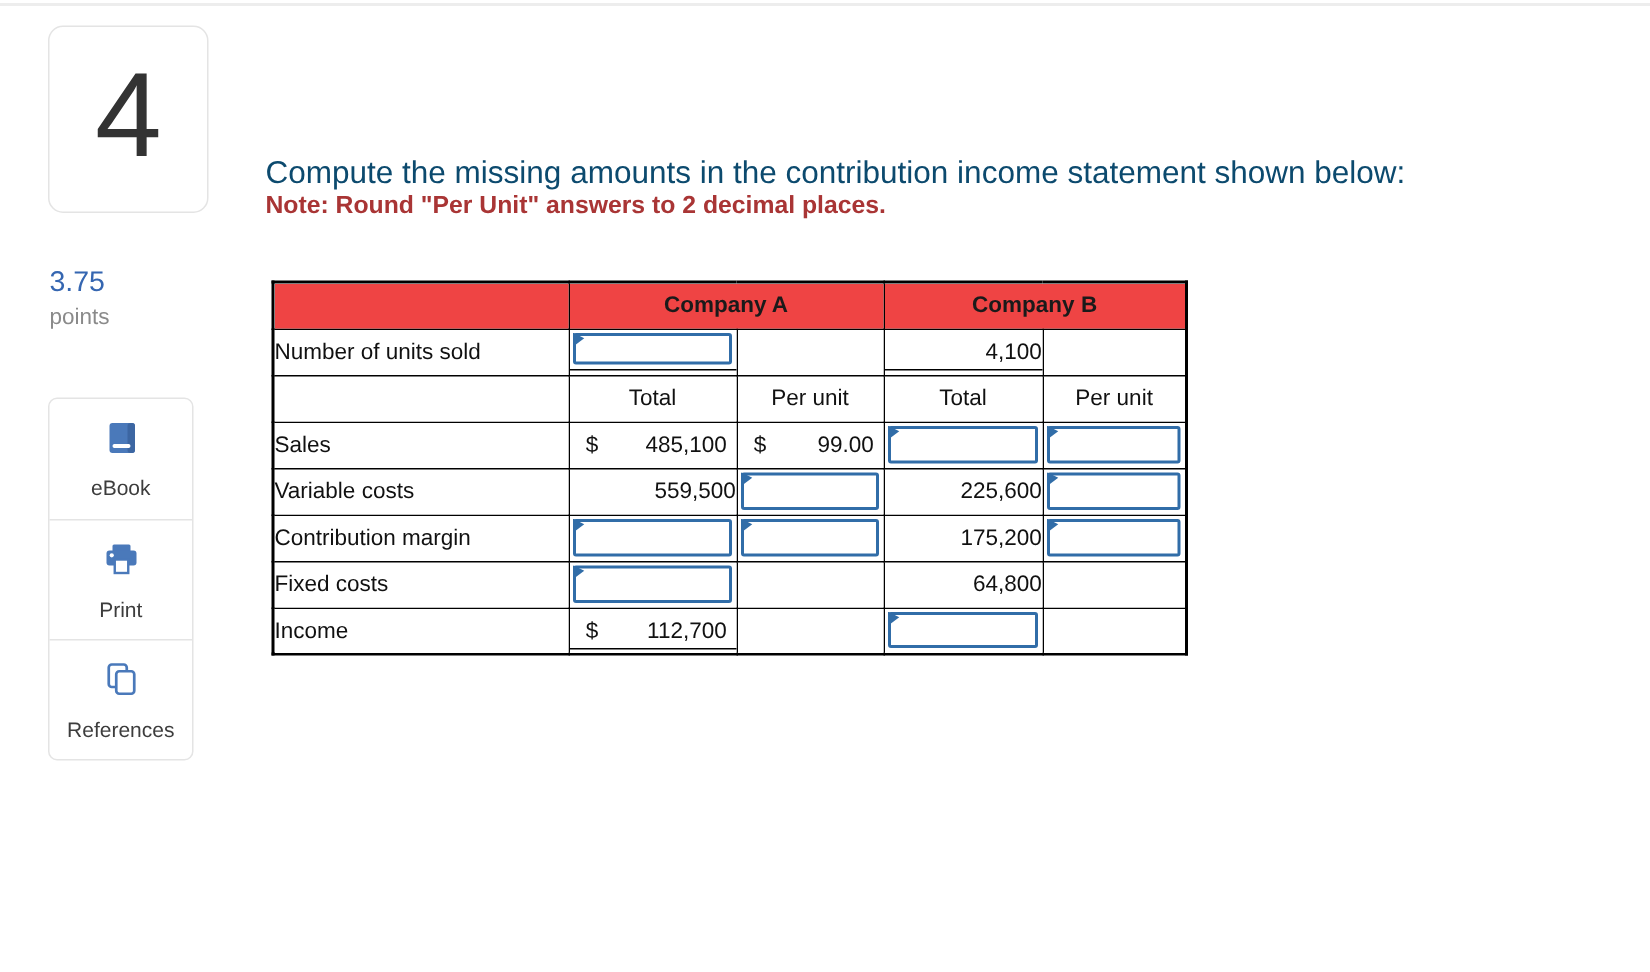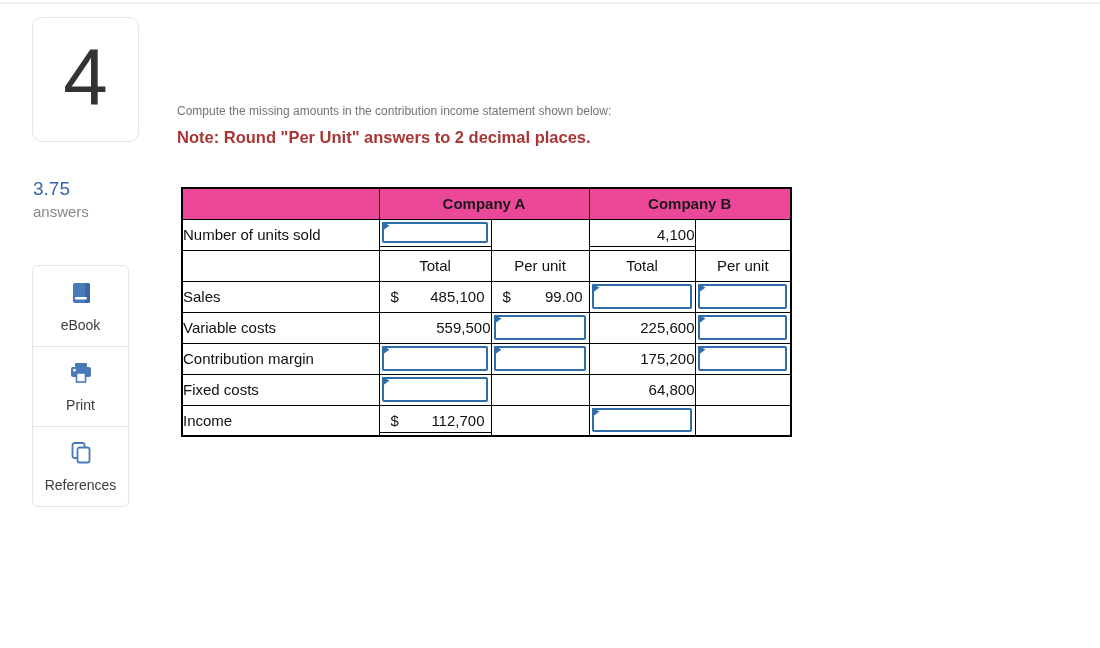--- a/index.html
+++ b/index.html
@@ -15,30 +15,30 @@
   .pts-val { color:#3566b1; font-size:19px; }
   .pts-lbl { color:#8a8a8a; font-size:15px; margin-top:3px; }
   .tools { position:absolute; left:32px; top:265px; width:97px; background:#fff;
            border:1px solid #e4e4e4; border-radius:6px; }
   .tool { height:80px; display:flex; flex-direction:column; align-items:center; justify-content:center;
           gap:7px; border-top:1px solid #e4e4e4; cursor:pointer; }
   .tool:first-child { border-top:none; }
   .tool-lbl { font-size:14px; color:#3d3d3d; }
 
   
-  .instr { position:absolute; left:177px; top:104px; font-size:12px; color:#737373; }
+  .instr { position:absolute; left:177px; top:104px; font-size:21px; color:#0c4a6e; }
   .note  { position:absolute; left:177px; top:128px; font-size:16.5px; font-weight:bold; color:#a93535; }
 
   
   .tblwrap { position:absolute; left:181px; top:187px; }
   table.ct { border-collapse:collapse; table-layout:fixed; border:2px solid #000; }
   table.ct td { border:1px solid #000; position:relative; font-size:15px; color:#111;
                 height:31px; vertical-align:middle; padding:0; background:#fff; }
   tr.r-head { height:30px; }
-  tr.r-head td { background:#ec4899; font-weight:bold; text-align:center; color:#1a1a1a; }
+  tr.r-head td { background:#ef4444; font-weight:bold; text-align:center; color:#1a1a1a; }
   td.lbl { text-align:left; padding-left:5px; }
   td.sub { font-weight:normal; text-align:center; }
   td.num { text-align:right; padding-right:6px; }
   .cur { display:flex; justify-content:space-between; align-items:center; height:100%;
          padding:0 6px 0 11px; }
   td.rule1::after { content:""; position:absolute; left:0; right:0; bottom:3px; height:1px; background:#000; }
   td.rule2::after { content:""; position:absolute; left:0; right:0; bottom:2px; height:1px; background:#000; }
   .ibox { position:absolute; top:2px; left:2px; right:3px; bottom:3px; background:#fff;
           border:2px solid #316da8; border-radius:2px; cursor:text; }
   .ibox-lift { bottom:7px; }
@@ -49,21 +49,21 @@
 <body>
 
 <div class="page">
   <div class="topline"></div>
 
   <div class="qcard">
     <div class="qnum">4</div>
   </div>
   <div class="pts">
     <div class="pts-val">3.75</div>
-    <div class="pts-lbl">answers</div>
+    <div class="pts-lbl">points</div>
   </div>
 
   <div class="tools">
     <div class="tool">
       <span>
         <svg width="26" height="26" viewBox="0 0 26 26">
           <rect x="5" y="3" width="17" height="20" rx="2" fill="#4a79ba"></rect>
           <rect x="17" y="3" width="5" height="20" rx="2" fill="#3c66a2"></rect>
           <rect x="7" y="17" width="12" height="2.6" rx="1.3" fill="#ffffff"></rect>
         </svg>

